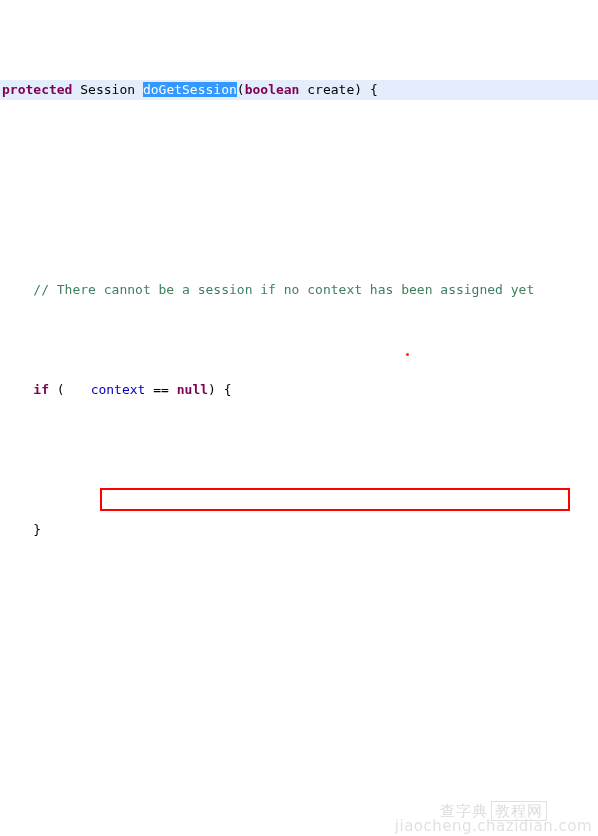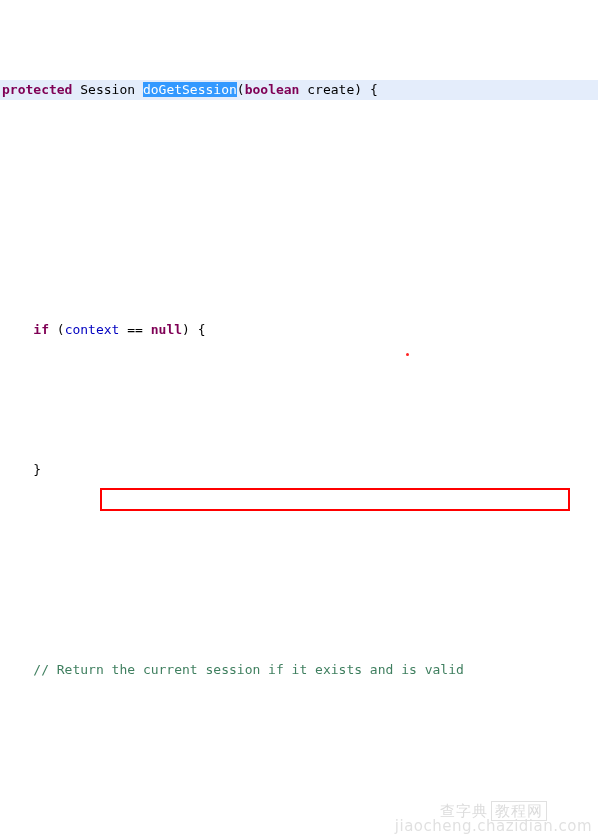--- a/index.html
+++ b/index.html
@@ -48,21 +48,21 @@
     background: #e4edfb;
     margin-left: 0;
     padding-left: 2px;
     width: 598px;
     box-sizing: border-box;
   }
 
   
   .kw   { color: #7f0055; font-weight: bold; }
   .cmt  { color: #3f7f5f; }
-  .fld  { color: #0000c0; }
+  .fld  { color: #0000c0; margin-left: 26px; }
   .pln  { color: #000000; }
   .sel  { background: #3399ff; color: #ffffff; }
 
   
   #red-box {
     position: absolute;
     border: 2px solid #ff0000;
     background: transparent;
     pointer-events: none;
     box-sizing: border-box;
@@ -117,34 +117,34 @@
 
   <div class="code-area">
 
     
     <div class="line current"><span class="kw">protected</span><span class="pln"> </span><span class="pln">Session</span><span class="pln"> </span><span class="sel">doGetSession</span><span class="pln">(</span><span class="kw">boolean</span><span class="pln"> </span><span class="pln">create</span><span class="pln">)</span><span class="pln"> </span><span class="pln">{</span></div>
 
     
     <div class="line">&nbsp;</div>
 
     
+    <div class="line">    <span class="cmt">// There cannot be a session if no context has been assigned yet</span></div>
 
     
     <div class="line">    <span class="kw">if</span> (<span class="fld">context</span> == <span class="kw">null</span>) {</div>
 
     
 
     
     <div class="line">    }</div>
 
     
     <div class="line">&nbsp;</div>
 
     
-    <div class="line">    <span class="cmt">// Return the current session if it exists and is valid</span></div>
 
     
     
 
     
     
 
     
     
 

